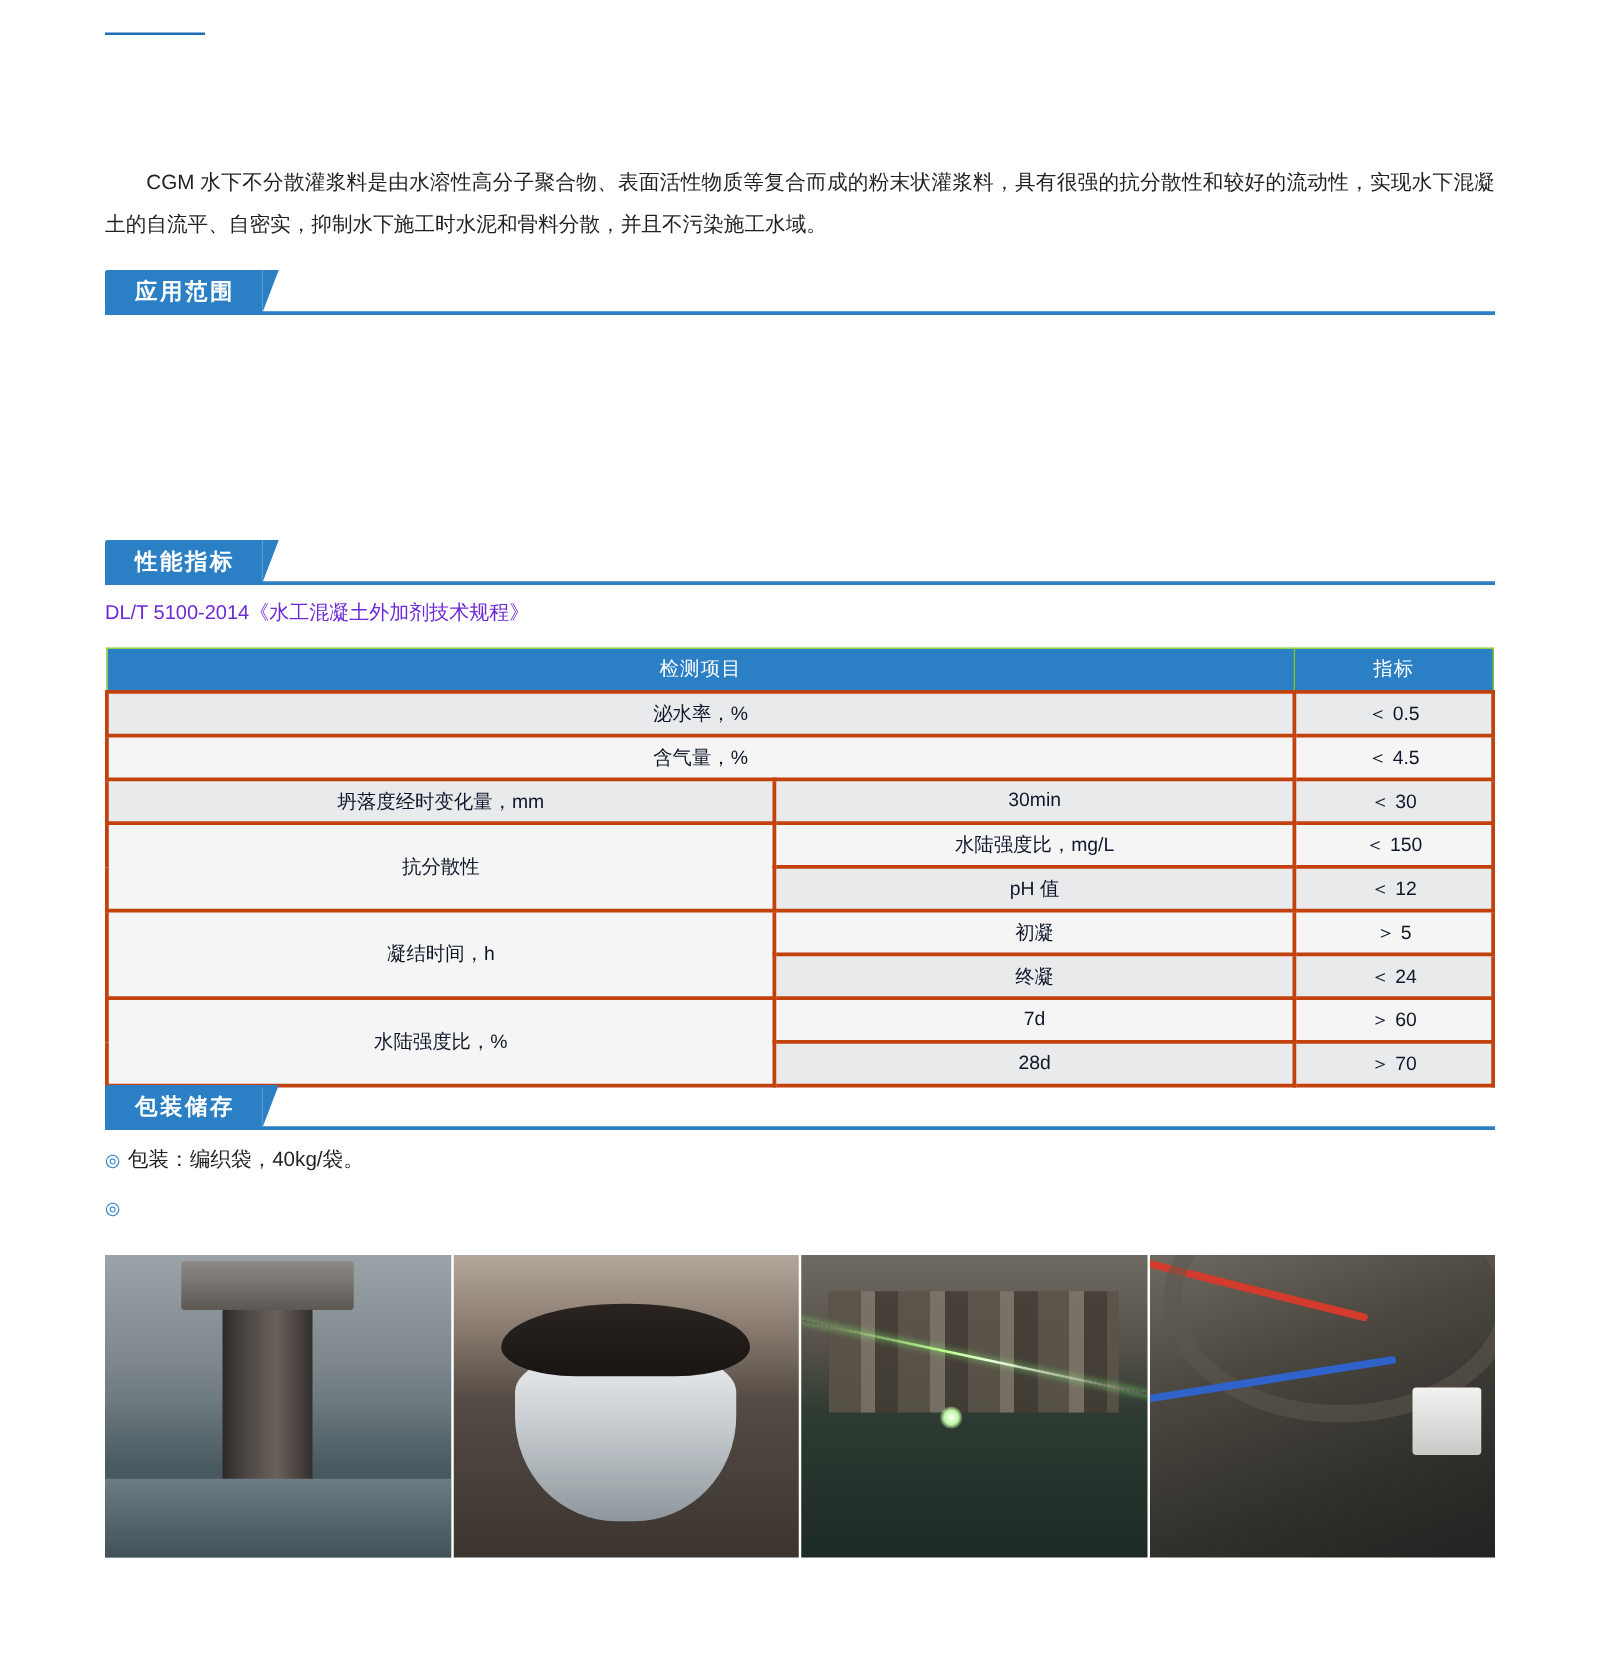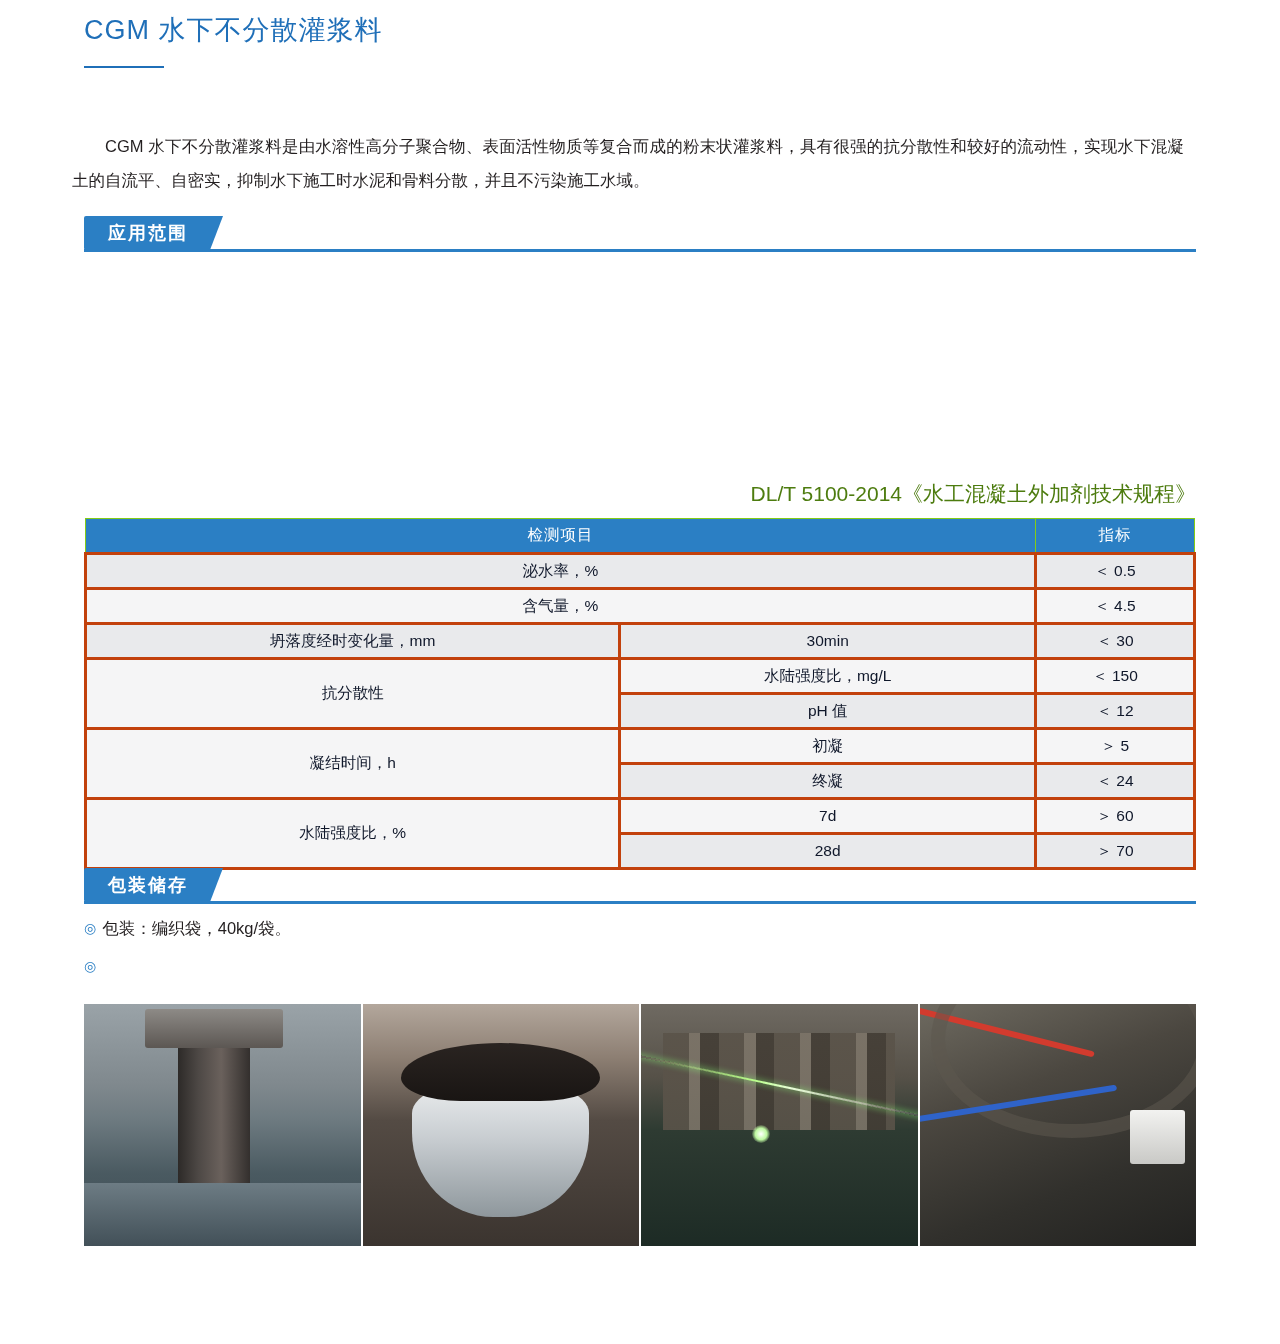--- a/index.html
+++ b/index.html
@@ -40,21 +40,21 @@
   .title-rule {
     margin-top: 16px;
     width: 80px;
     height: 2px;
     background: #1f6fb8;
   }
 
   
   .intro {
     position: absolute;
-    left: 72px;
+    left: 84px;
     top: 112px;
     width: 1112px;
     font-size: 16.5px;
     line-height: 34px;
     text-indent: 2em;
     color: #231f20;
     text-align: justify;
   }
 
   
@@ -114,23 +114,23 @@
     color: #231f20;
   }
   #apply-text { top: 268px; }
 
   
   .table-caption {
     position: absolute;
     left: 84px;
     top: 480px;
     width: 1112px;
-    text-align: right;
-    font-size: 21px;
-    color: #4d7c0f;
+    text-align: left;
+    font-size: 16px;
+    color: #6d28d9;
   }
   table.spec {
     position: absolute;
     left: 84px;
     top: 518px;
     width: 1112px;
     border-collapse: collapse;
     font-size: 15.5px;
   }
   table.spec th {
@@ -281,31 +281,34 @@
     border-radius: 50%;
     opacity:.55;
   }
 </style>
 </head>
 <body>
 
 <div class="page">
 
   <div class="title-wrap">
-    <h1 class="main-title">CGM 水下不分散灌浆料</h1>
     <div class="title-rule"></div>
   </div>
 
   <p class="intro">CGM 水下不分散灌浆料是由水溶性高分子聚合物、表面活性物质等复合而成的粉末状灌浆料，具有很强的抗分散性和较好的流动性，实现水下混凝土的自流平、自密实，抑制水下施工时水泥和骨料分散，并且不污染施工水域。</p>
 
   <div class="section-head" id="sec-apply">
     <span class="tab">应用范围</span>
     <span class="bar"></span>
   </div>
 
+  <div class="section-head" id="sec-perf">
+    <span class="tab">性能指标</span>
+    <span class="bar"></span>
+  </div>
   <div class="table-caption">DL/T 5100-2014《水工混凝土外加剂技术规程》</div>
 
   <table class="spec">
     <thead>
       <tr>
         <th colspan="2">检测项目</th>
         <th>指标</th>
       </tr>
     </thead>
     <tbody id="spec-body">

